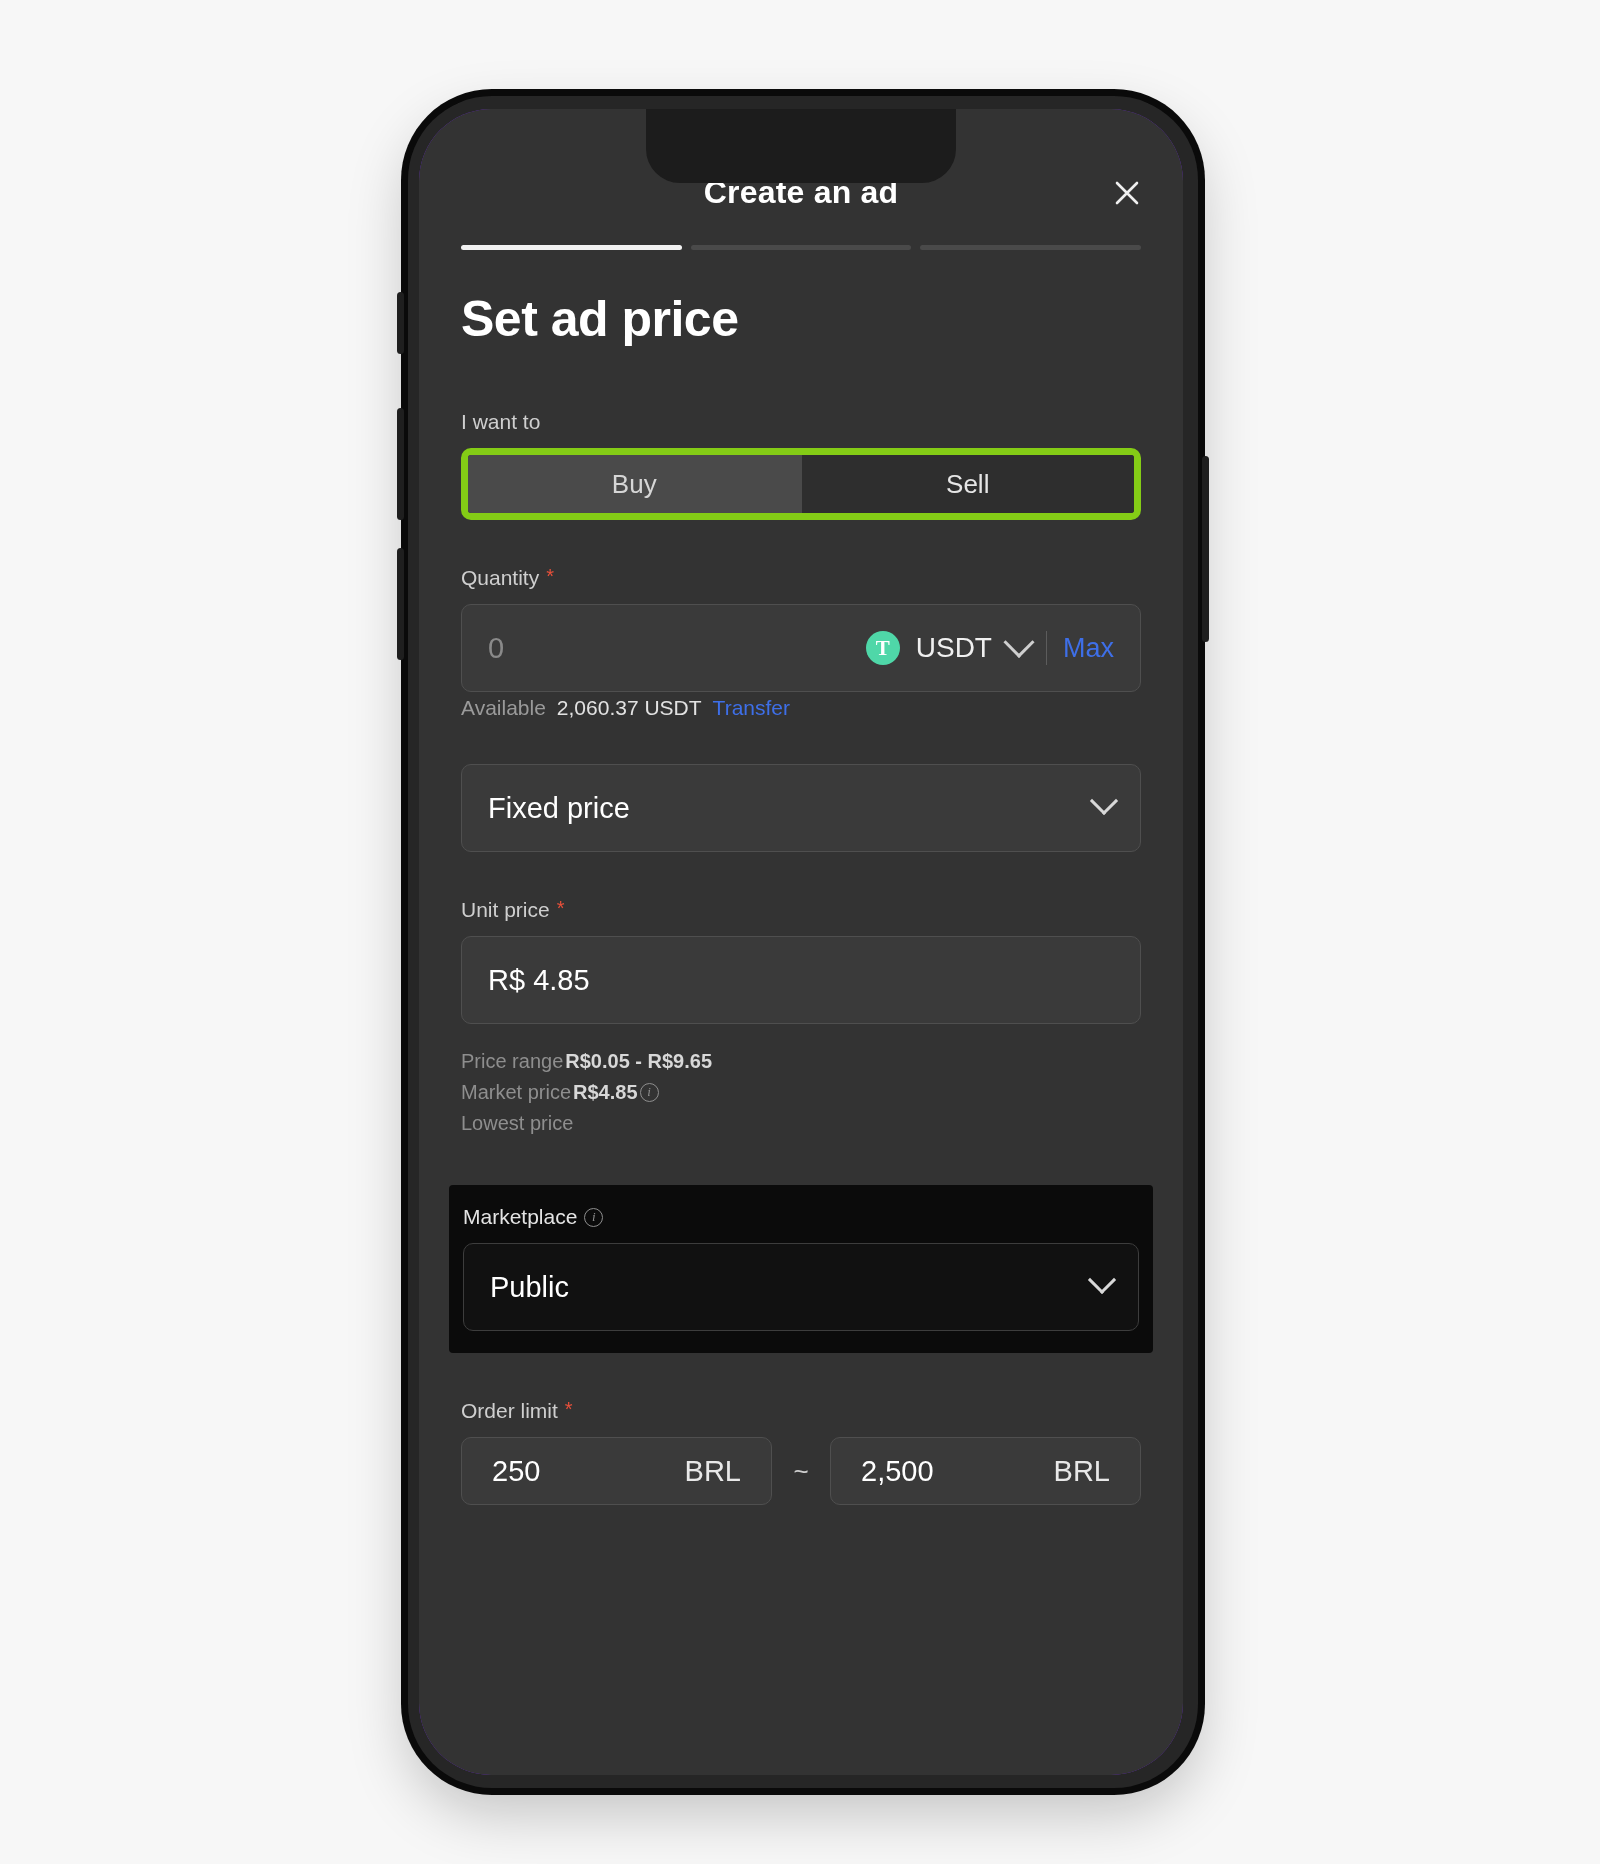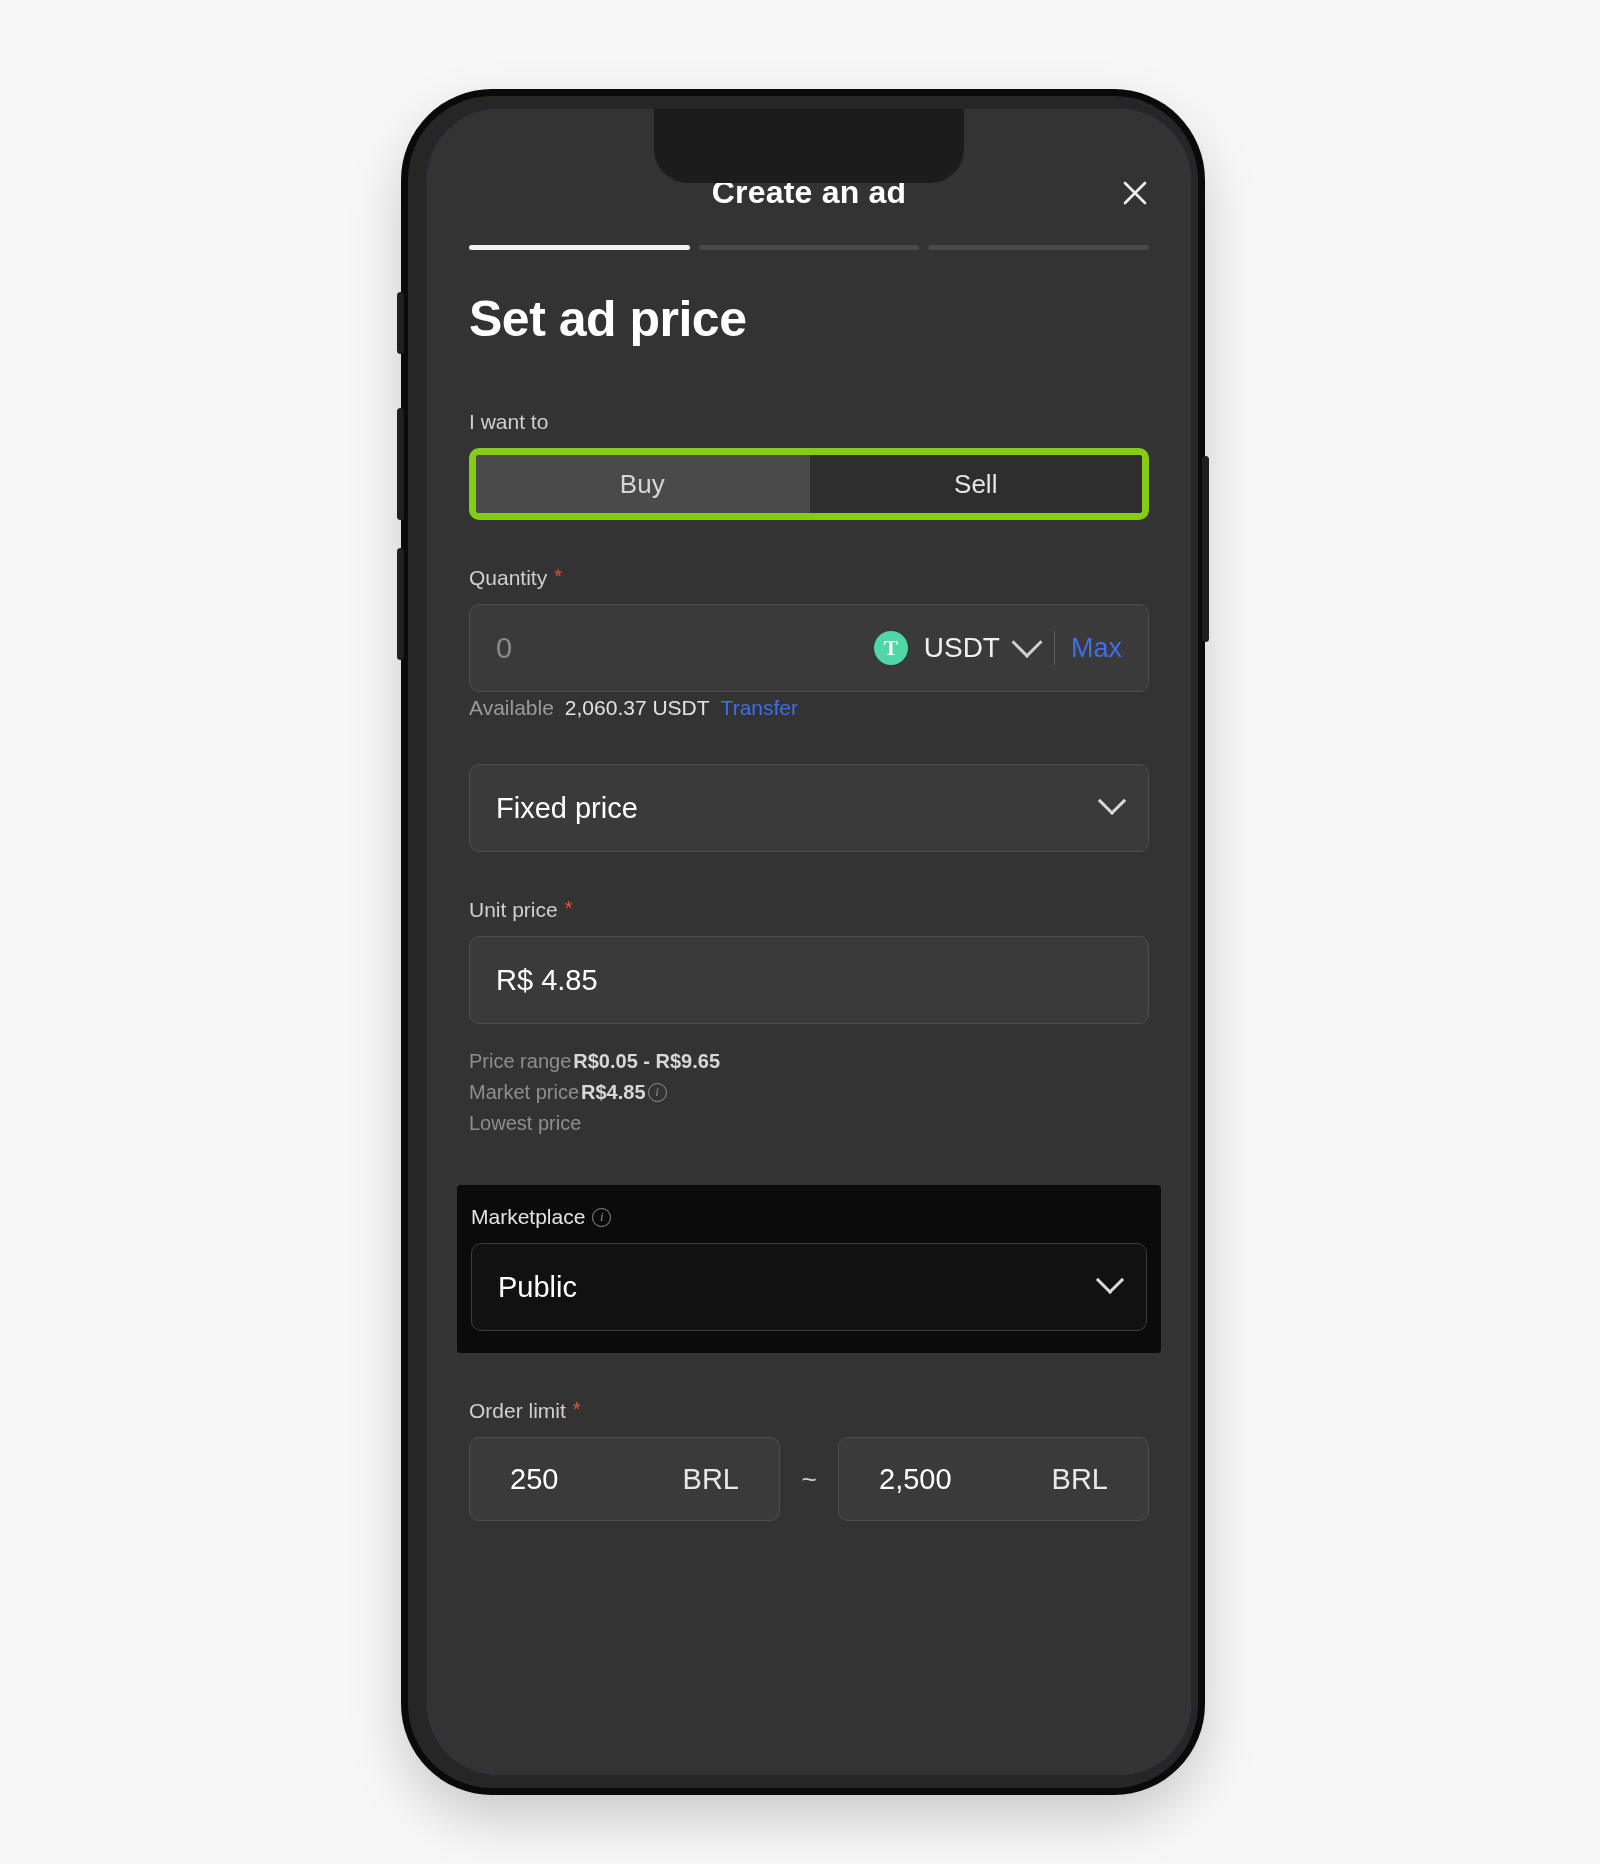--- a/index.html
+++ b/index.html
@@ -40,21 +40,21 @@
   .side-btn.left  { left: -11px; width: 7px; }
   .side-btn.right { right: -11px; width: 7px; }
   #btn-silent  { top: 196px;  height: 62px; }
   #btn-volup   { top: 312px;  height: 112px; }
   #btn-voldn   { top: 452px;  height: 112px; }
   #btn-power   { top: 360px;  height: 186px; }
 
   
   #screen {
     position: absolute;
-    left: 19px;
+    left: 11px;
     top: 13px;
     width: 764px;
     height: 1666px;
     background: #6d28d9;
     border-radius: 72px;
     overflow: hidden;
   }
 
   #notch {
     position: absolute;
@@ -319,28 +319,28 @@
   #order-limit-section { margin-top: 46px; }
 
   
   #order-limit-row {
     display: flex;
     align-items: center;
     gap: 20px;
   }
   .limit-box {
     flex: 1;
-    height: 84px;
+    height: 68px;
     background: #3a3a3a;
     border: 1px solid #4f4f4f;
     border-radius: 10px;
     display: flex;
     align-items: center;
     justify-content: space-between;
-    padding: 0 40px;
+    padding: 0 30px;
   }
   .limit-val { font-size: 29px; color: #ffffff; }
   .limit-cur { font-size: 29px; color: #e8e8e8; }
   #limit-tilde {
     font-size: 26px;
     color: #cfcfcf;
     width: 18px;
     text-align: center;
   }
 </style>

